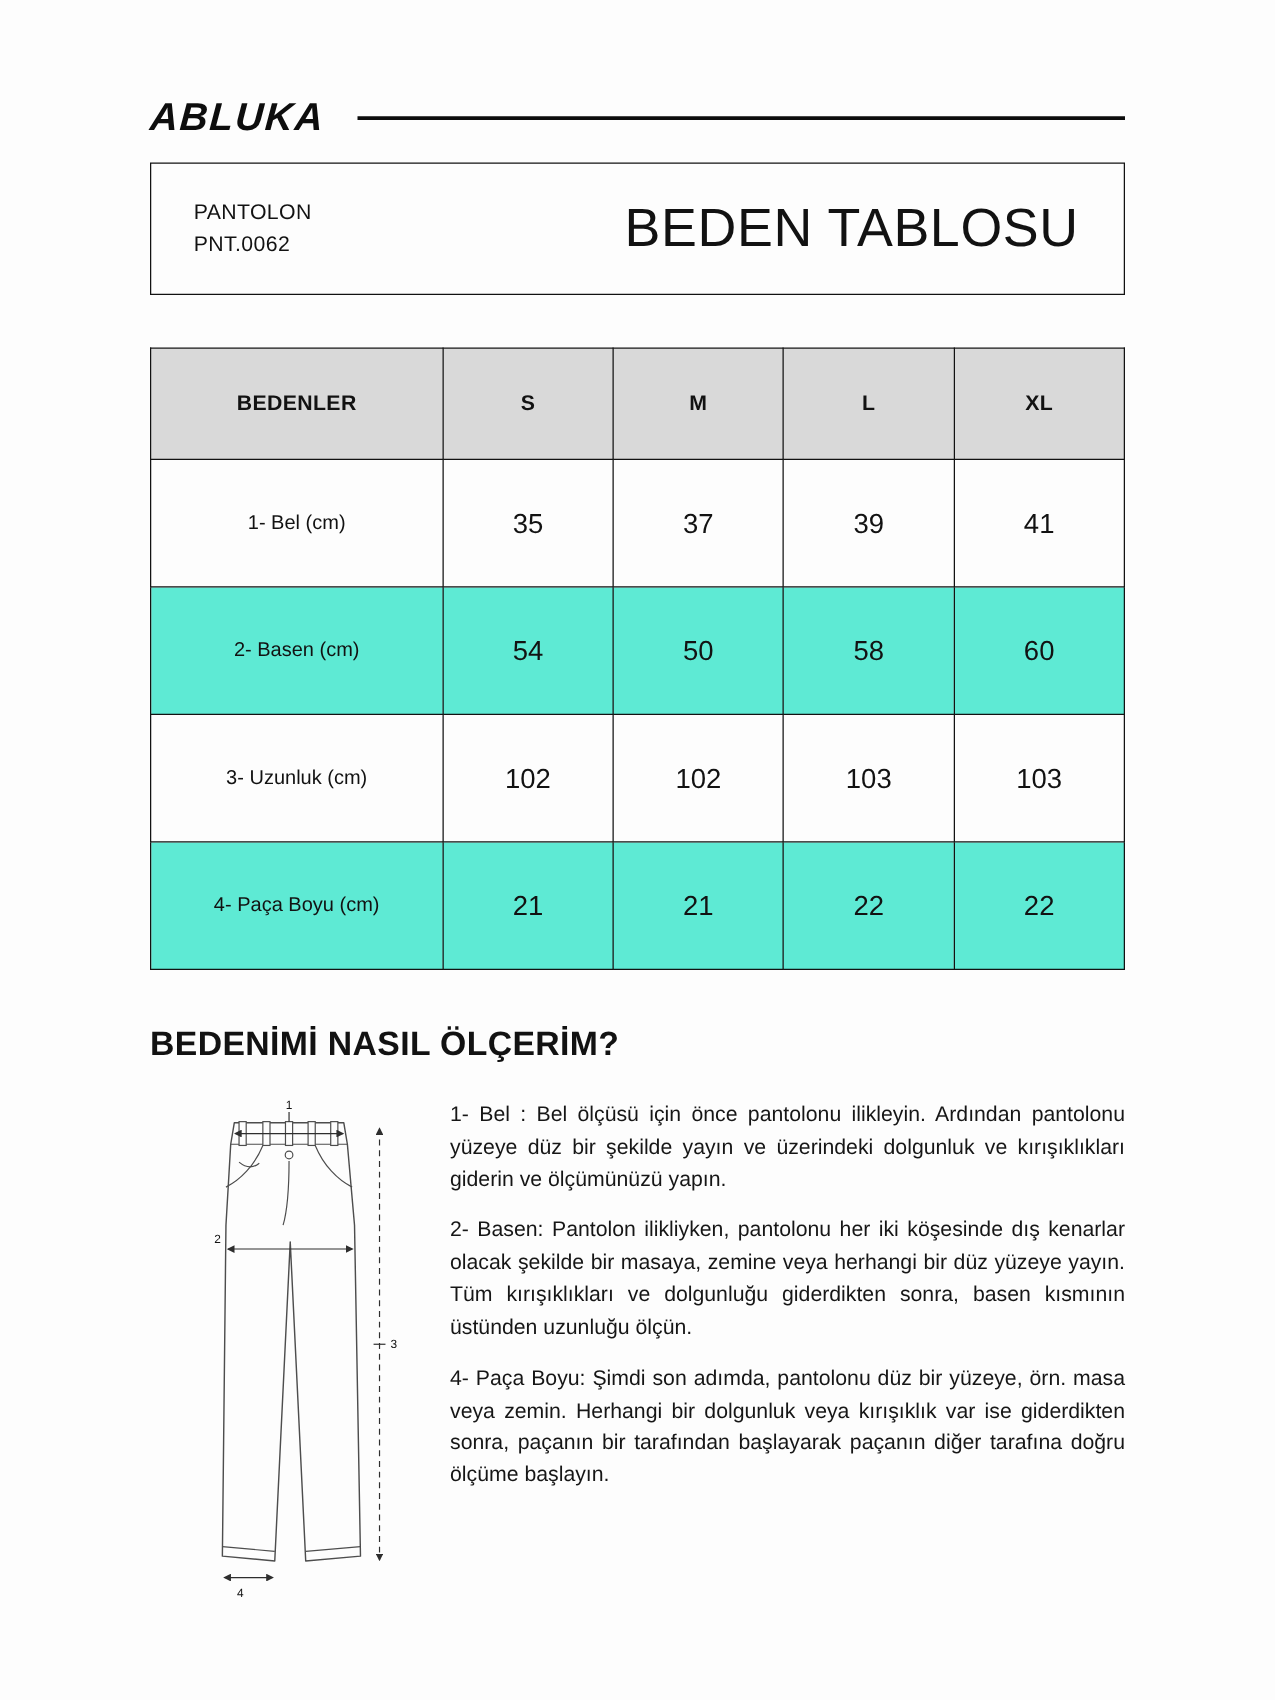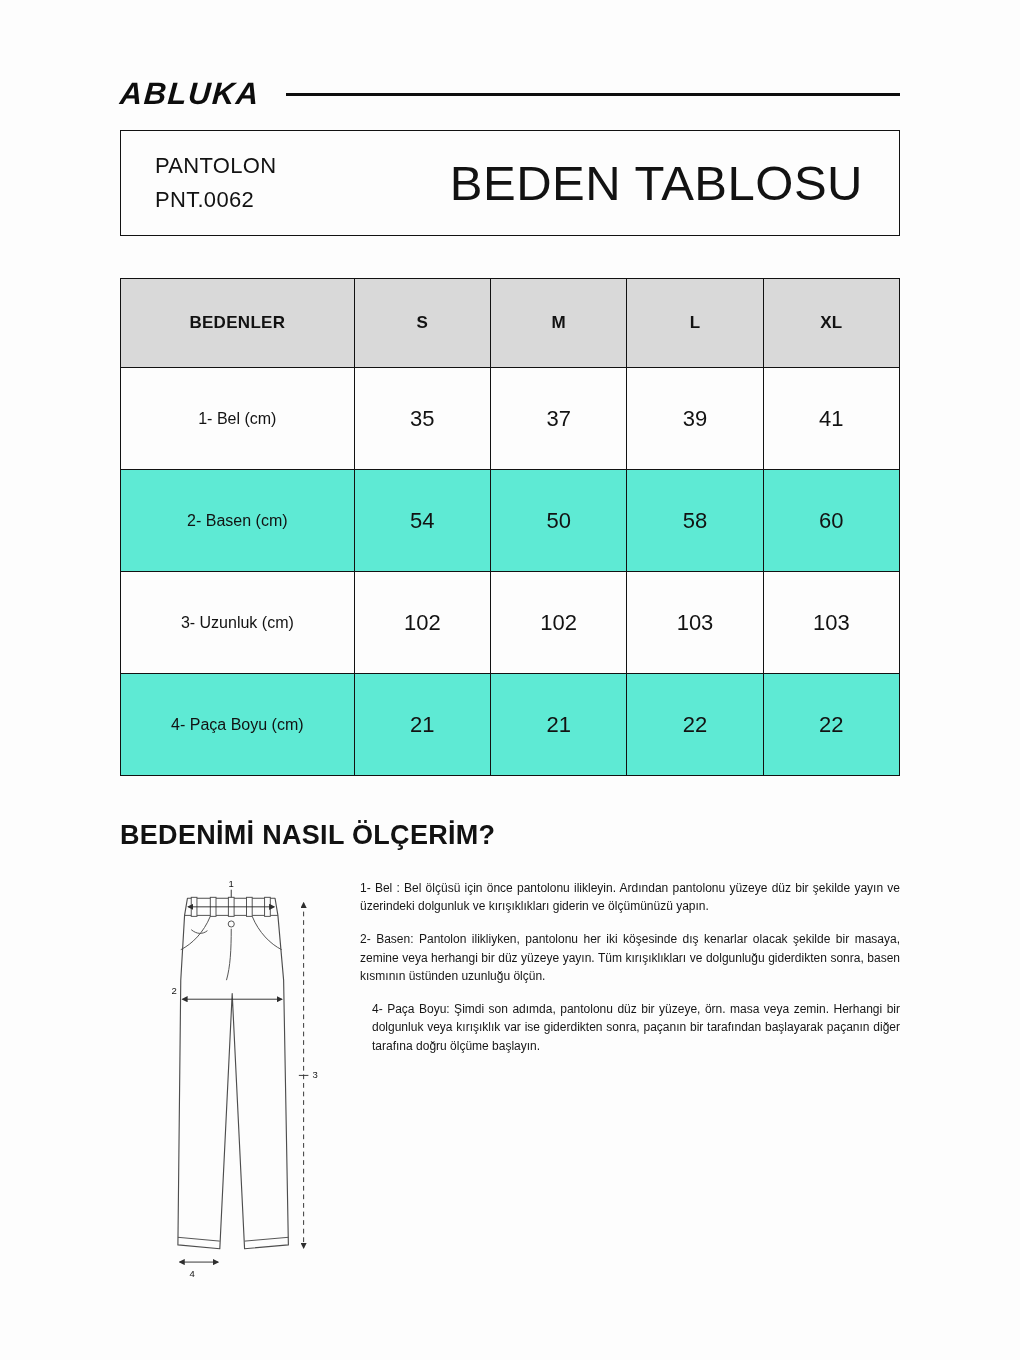--- a/index.html
+++ b/index.html
@@ -31,22 +31,22 @@
   .title-box {
     margin-top: 18px;
     height: 106px;
     border: 1.5px solid #121212;
     display: flex;
     align-items: center;
     justify-content: space-between;
     padding: 0 36px 0 34px;
     background: #fdfdfd;
   }
-  .product-info { font-size: 22px; line-height: 1.55; letter-spacing: 0.3px; }
-  .doc-title { font-size: 49px; font-weight: 400; letter-spacing: 0.5px; white-space: nowrap; margin-left: 48px; }
+  .product-info { font-size: 17px; line-height: 1.55; letter-spacing: 0.3px; }
+  .doc-title { font-size: 43px; font-weight: 400; letter-spacing: 0.5px; white-space: nowrap; margin-left: 48px; }
 
   
   .size-table { width: 100%; border-collapse: collapse; table-layout: fixed; margin-top: 42px; }
   .size-table col.c0 { width: 30%; }
   .size-table th, .size-table td {
     border: 1.5px solid #121212;
     text-align: center;
     vertical-align: middle;
     padding: 16px;
   }
@@ -62,27 +62,27 @@
     margin-top: 44px;
     font-size: 27px;
     font-weight: 800;
     letter-spacing: 0.3px;
   }
   .howto-body { margin-top: 26px; display: flex; align-items: flex-start; }
   .diagram-col { width: 240px; flex: none; padding-left: 16px; }
   .pants-svg { display: block; }
   .instructions-col { flex: 1; padding-top: 2px; }
   .instr {
-    font-size: 12px;
+    font-size: 17px;
     line-height: 1.52;
     text-align: justify;
     color: #161616;
     margin-bottom: 15px;
   }
-  .instr:last-child { margin-bottom: 0; margin-left: 12px; }
+  .instr:last-child { margin-bottom: 0; }
 </style>
 </head>
 <body>
 
 <div class="page">
 
   <header class="brand-row">
     <div class="brand">ABLUKA</div>
     <div class="brand-rule"></div>
   </header>

